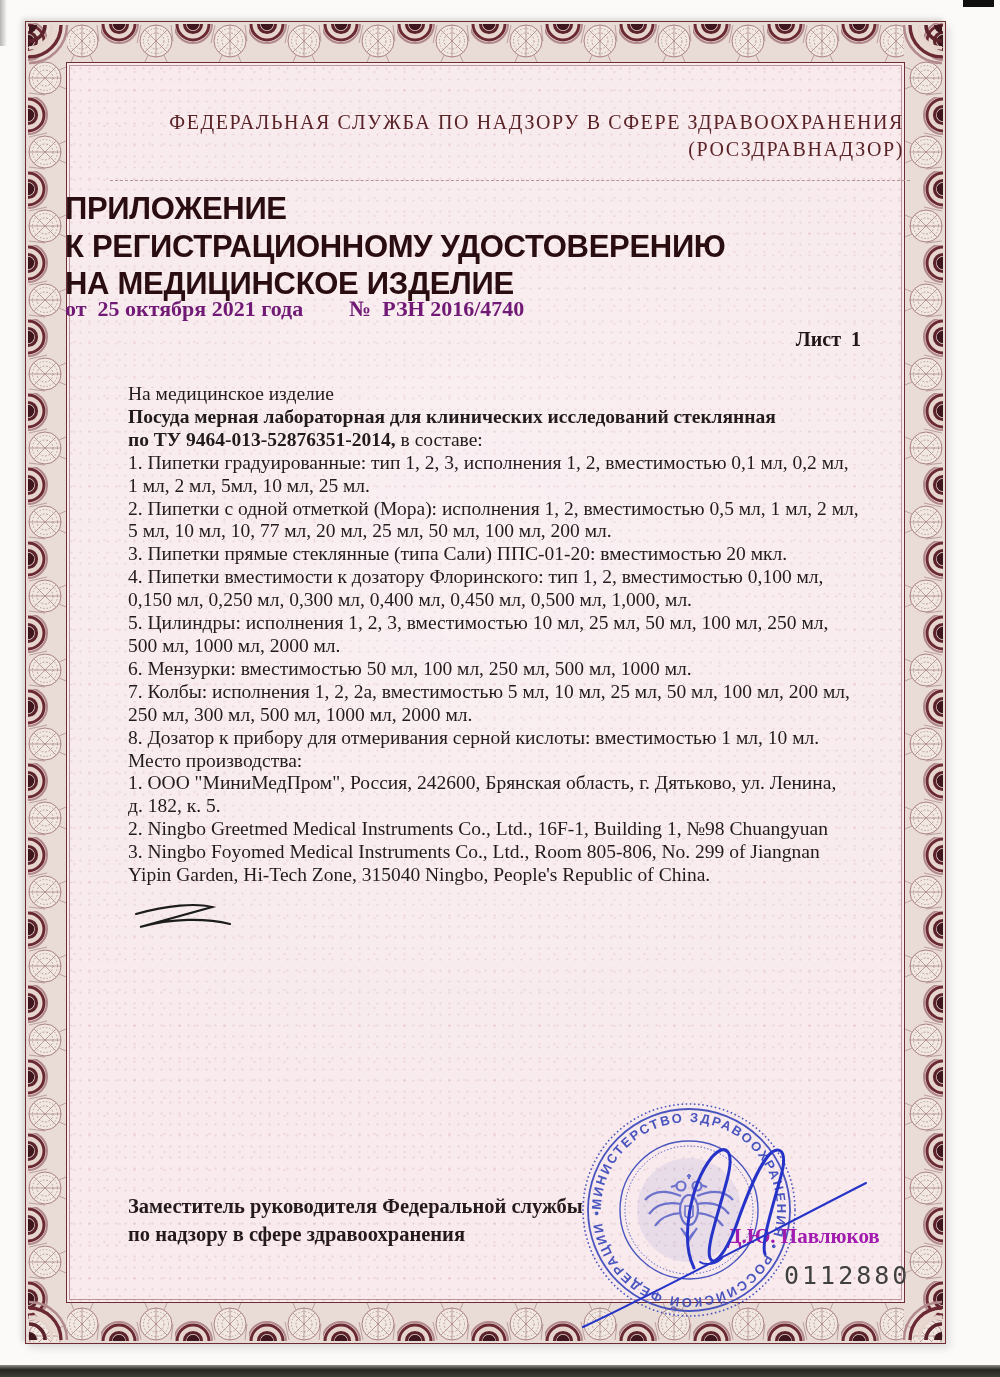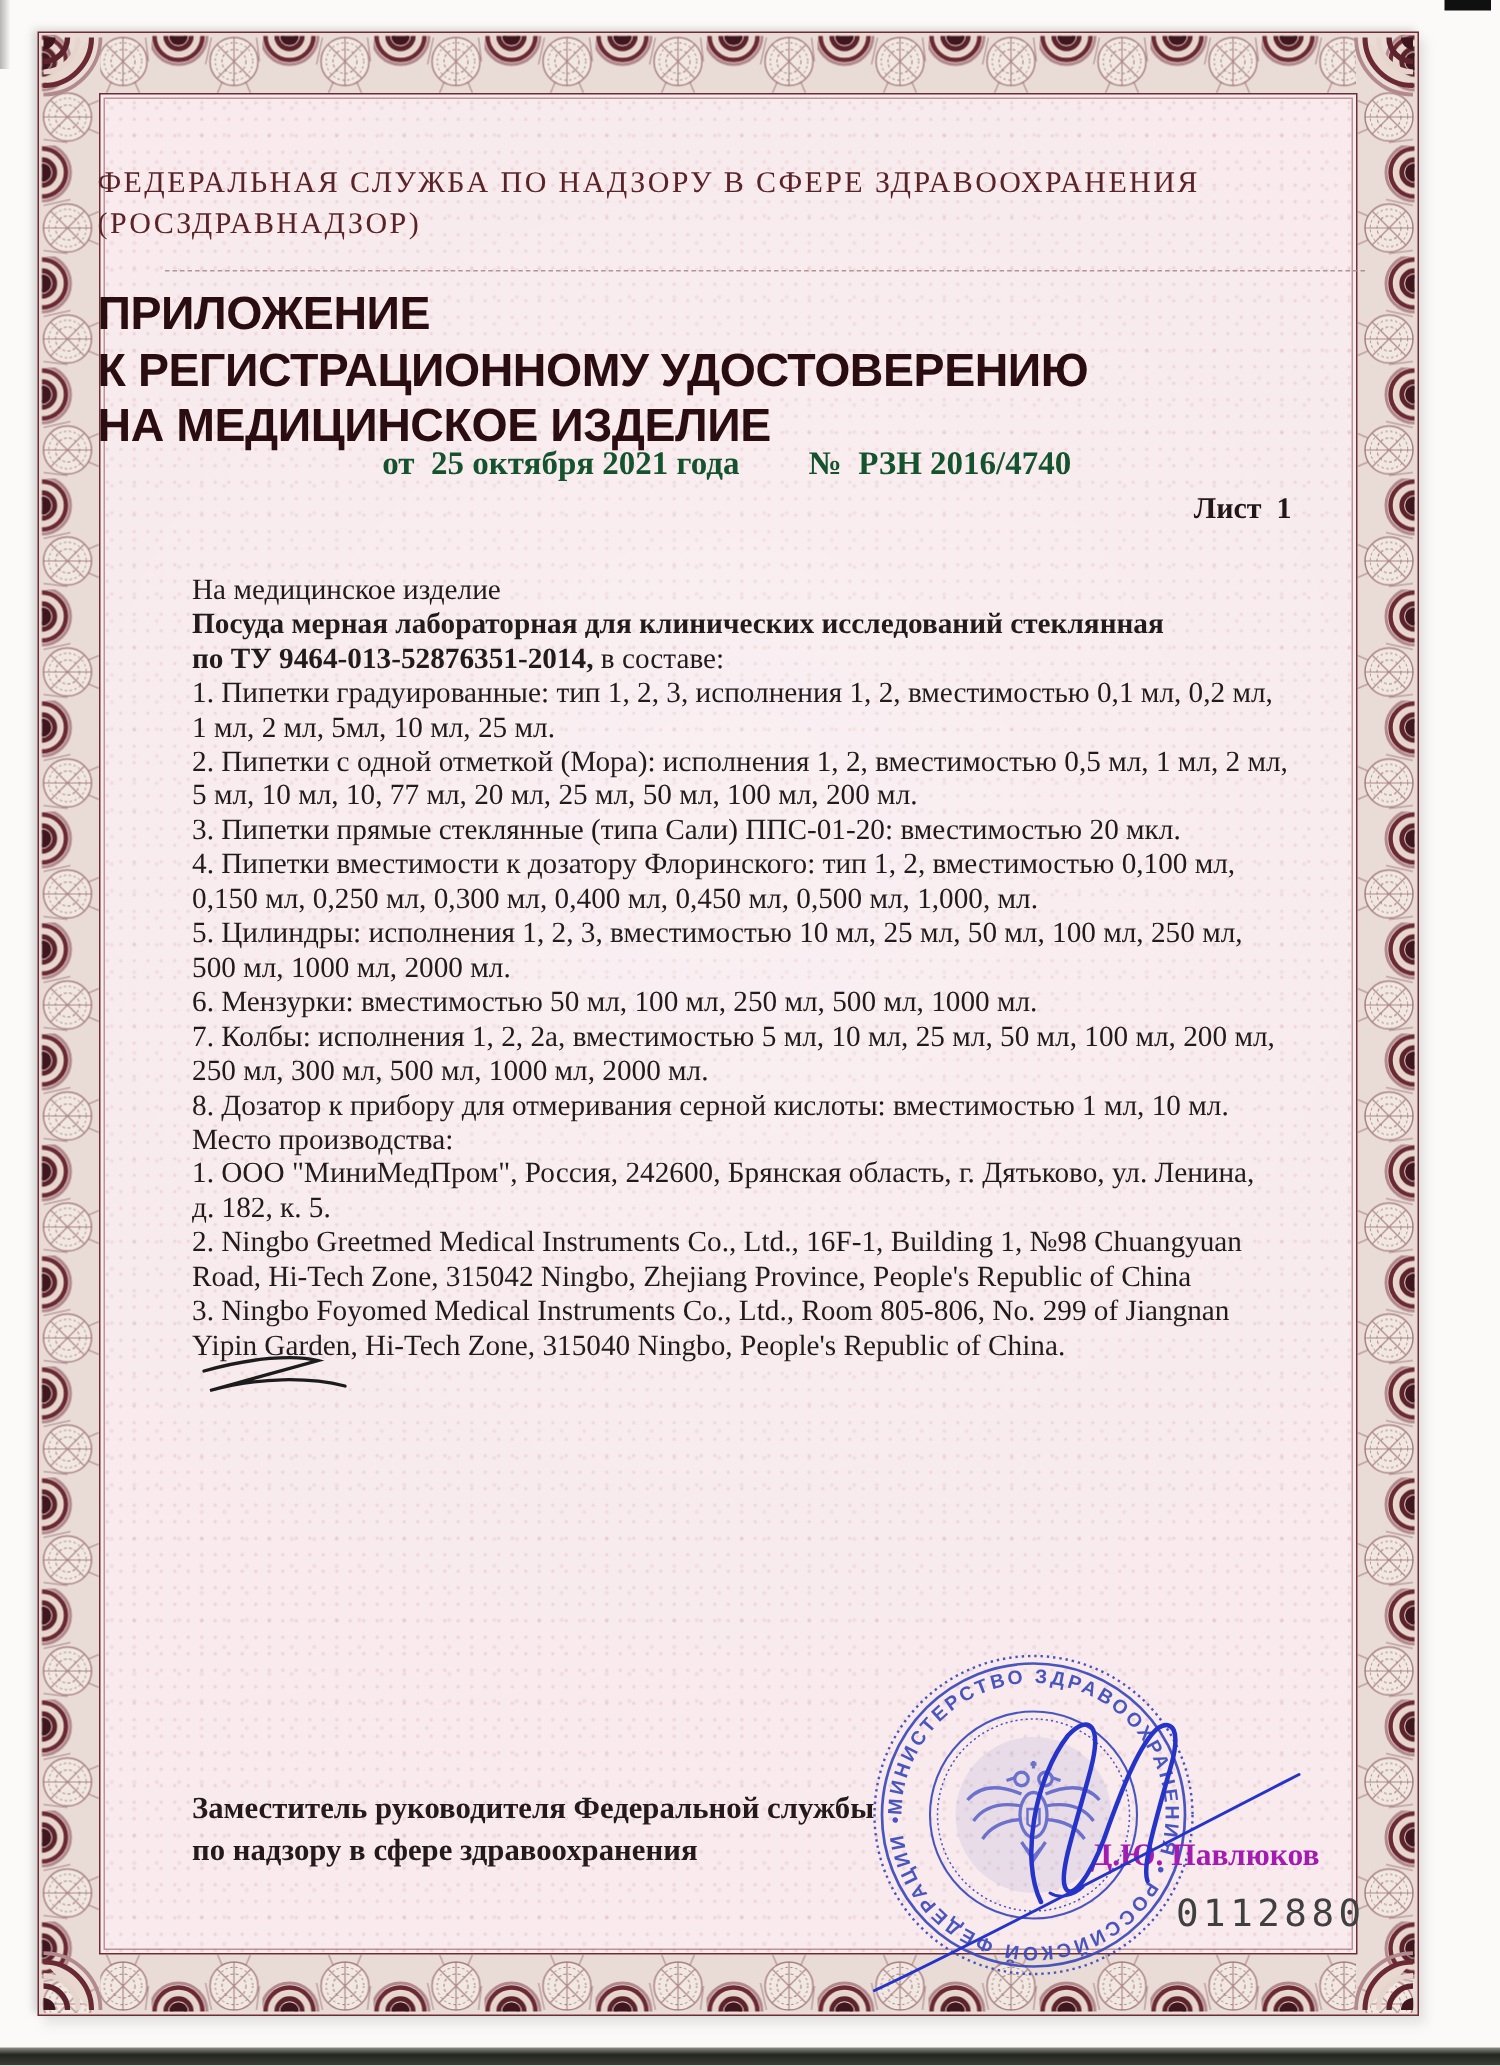--- a/index.html
+++ b/index.html
@@ -31,35 +31,35 @@
       radial-gradient(circle, rgba(173,88,104,.14) .8px, rgba(0,0,0,0) 1.5px),
       radial-gradient(circle, rgba(173,88,104,.10) 1px, rgba(0,0,0,0) 1.7px);
     background-color:#f8eaed;
     background-size:auto, 9px 11px, 15px 18px;
     border:1.5px solid #6e2d34;
   }
   .inner-line{position:absolute;inset:2px;border:1px solid rgba(110,45,52,.45);pointer-events:none;}
 
   
   .authority{
-    position:absolute;left:65px;top:109px;width:839px;text-align:left;
+    position:absolute;left:65px;top:109px;width:839px;text-align:right;
     color:#5a2327;font-size:20px;letter-spacing:1.6px;line-height:27px;
   }
   .dashline{
     position:absolute;left:110px;top:180px;width:800px;height:0;
     border-top:1.4px dashed #a3878b;opacity:.85;
   }
   .doc-title{
     position:absolute;left:65px;top:190px;width:839px;text-align:left;
     font-family:"Liberation Sans", sans-serif;font-weight:700;
     color:#2a0d10;font-size:31px;line-height:37.5px;letter-spacing:-.3px;
   }
   .date-line{
-    position:absolute;left:65px;top:296px;width:839px;text-align:center;
-    font-weight:700;color:#14532d;font-size:22px;white-space:pre;
+    position:absolute;left:65px;top:296px;width:839px;text-align:left;
+    font-weight:700;color:#701a75;font-size:22px;white-space:pre;
   }
   .date-line .gap{display:inline-block;width:46px;}
   .sheet{
     position:absolute;right:139px;top:328px;
     font-weight:700;color:#221619;font-size:20px;white-space:pre;
   }
   .body-text{
     position:absolute;left:128px;top:383px;width:780px;
     color:#211b1c;font-size:19.5px;line-height:22.9px;
   }
@@ -237,21 +237,20 @@
       <div class="body-line"><span>5. Цилиндры: исполнения 1, 2, 3, вместимостью 10 мл, 25 мл, 50 мл, 100 мл, 250 мл,</span></div>
       <div class="body-line"><span>500 мл, 1000 мл, 2000 мл.</span></div>
       <div class="body-line"><span>6. Мензурки: вместимостью 50 мл, 100 мл, 250 мл, 500 мл, 1000 мл.</span></div>
       <div class="body-line"><span>7. Колбы: исполнения 1, 2, 2а, вместимостью 5 мл, 10 мл, 25 мл, 50 мл, 100 мл, 200 мл,</span></div>
       <div class="body-line"><span>250 мл, 300 мл, 500 мл, 1000 мл, 2000 мл.</span></div>
       <div class="body-line"><span>8. Дозатор к прибору для отмеривания серной кислоты: вместимостью 1 мл, 10 мл.</span></div>
       <div class="body-line"><span>Место производства:</span></div>
       <div class="body-line"><span>1. ООО "МиниМедПром", Россия, 242600, Брянская область, г. Дятьково, ул. Ленина,</span></div>
       <div class="body-line"><span>д. 182, к. 5.</span></div>
       <div class="body-line"><span>2. Ningbo Greetmed Medical Instruments Co., Ltd., 16F-1, Building 1, №98 Chuangyuan</span></div>
-      <div class="body-line"><span>Road, Hi-Tech Zone, 315042 Ningbo, Zhejiang Province, People's Republic of China</span></div>
       <div class="body-line"><span>3. Ningbo Foyomed Medical Instruments Co., Ltd., Room 805-806, No. 299 of Jiangnan</span></div>
       <div class="body-line"><span>Yipin Garden, Hi-Tech Zone, 315040 Ningbo, People's Republic of China.</span></div>
     </div>
 
   <div class="officer">
     <div>Заместитель руководителя Федеральной службы</div>
     <div>по надзору в сфере здравоохранения</div>
   </div>
 
   <svg class="stamp-svg" width="224" height="224" viewBox="0 0 224 224">

